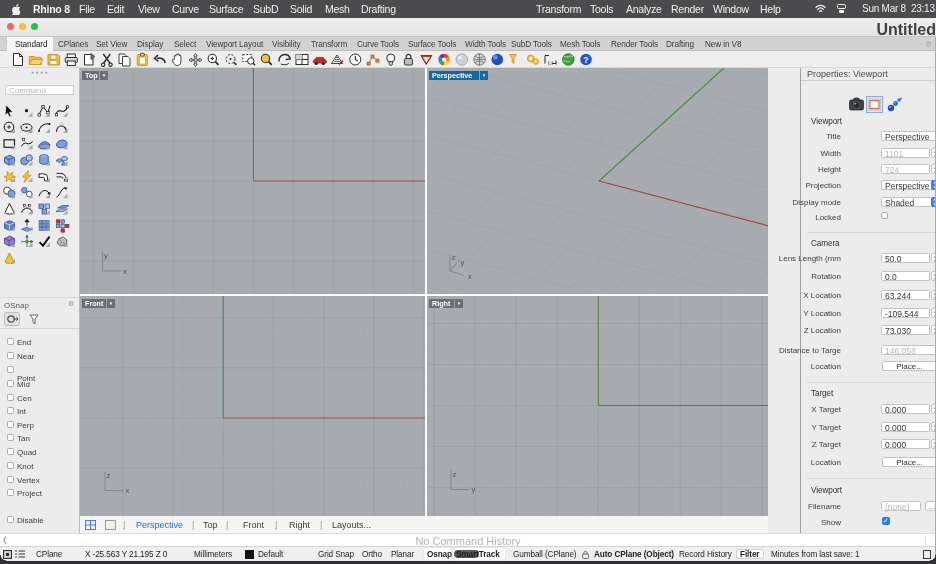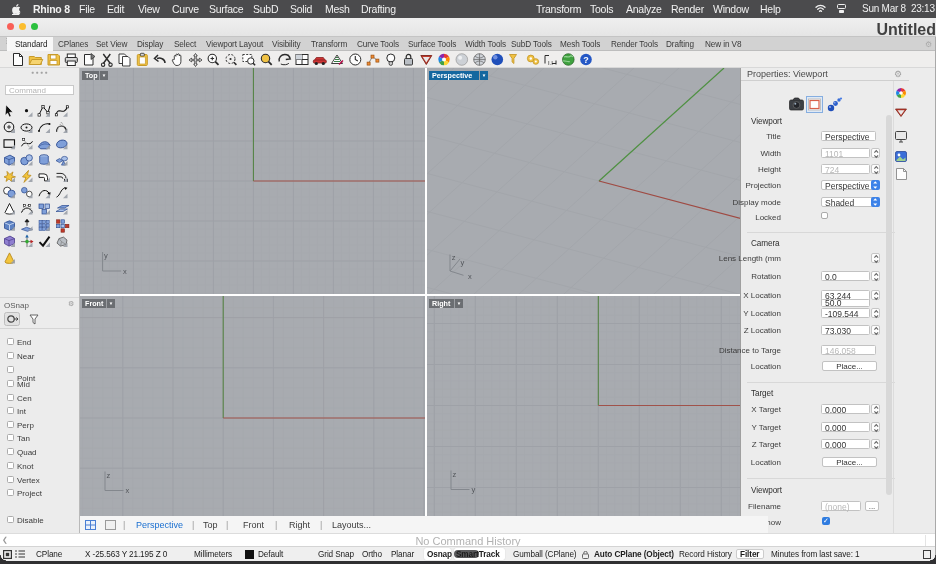--- a/index.html
+++ b/index.html
@@ -20,21 +20,21 @@
 #toolbar { left:0; top:51px; width:936px; height:17px; background:#efeeed; border-bottom:1px solid #d8d8d8; }
 
 #sidebar { left:0; top:68px; width:80px; height:465px; background:#ececec; border-right:1px solid #b9b9b9; }
 #cmdbox { position:absolute; left:5px; top:17px; width:69px; height:10px; background:#fff; border:1px solid #c9c9c9; font-size:8px; color:#b5b5b5; padding-left:3px; line-height:9px; }
 
 #vps { left:80px; top:68px; width:688px; height:447.5px; background:#fff; }
 .vp { position:absolute; background:#a8abb0; overflow:hidden; }
 .vplabel { position:absolute; left:2px; top:3px; height:9px; background:#6b6e72; color:#fff; font-size:7.2px; font-weight:bold; line-height:9.5px; padding:0 3px; }
 .vpdrop { position:absolute; top:3px; height:9px; width:9px; background:#6b6e72; color:#fff; font-size:4.5px; text-align:center; line-height:9px; border-left:1px solid #9b9ea2; }
 
-#rpanel { left:740px; top:68px; width:134px; height:465px; background:#ececec; font-size:8.5px; color:#333; border-left:1px solid #9f9f9f; }
+#rpanel { left:800px; top:68px; width:134px; height:465px; background:#ececec; font-size:8.5px; color:#333; border-left:1px solid #9f9f9f; }
 #rphead { position:absolute; left:0; top:0; width:168px; height:13px; border-bottom:1px solid #cfcfcf; color:#4a4a4a; font-size:9px; line-height:13px; padding-left:6px; }
 .lbl { position:absolute; white-space:nowrap; font-size:8px; color:#3c3c3c; }
 .inp { position:absolute; height:10px; background:#fff; border:1px solid #c2c2c2; border-radius:1.5px; font-size:8.5px; line-height:8.5px; padding:0.5px 0 0 3px; white-space:nowrap; }
 .grey { color:#b8b8b8; }
 .spin { position:absolute; left:130px; width:8.5px; height:10px; background:#fdfdfd; border:1px solid #c6c6c6; border-radius:2px; }
 .sect { position:absolute; left:10px; color:#2f2f2f; font-size:8.2px; letter-spacing:-0.1px; }
 .dcap { position:absolute; left:130px; width:8.5px; height:10px; background:#3c82e8; border-radius:2px; }
 .btn { position:absolute; height:10px; background:#fff; border:1px solid #c2c2c2; border-radius:2px; font-size:8px; text-align:center; line-height:9px; }
 .sep { position:absolute; left:6px; width:148px; height:1px; background:#d8d8d8; }
 
@@ -924,21 +924,21 @@
       <svg width="8.5" height="10" viewBox="0 0 8.5 10" style="display:block;">
         <path d="M4.25 1.2 l2 2.2 h-4 z" fill="#fff"></path>
         <path d="M4.25 8.8 l2-2.2 h-4 z" fill="#fff"></path>
       </svg>
     </div>
   <div class="lbl" style="right:93px;top:145px;padding-left:12px;">Locked</div>
   <div class="cb" style="left:80px;top:144px;border-radius:2px;"></div>
   <div class="sep" style="top:164px;"></div>
   <div class="sect" style="top:171px;">Camera</div>
   <div class="lbl" style="right:93px;top:186px;">Lens Length (mm</div>
-  <div class="inp" style="left:80px;top:185px;width:49px;margin-top:44px;">50.0</div>
+  <div class="inp" style="left:80px;top:185px;width:49px;">50.0</div>
   <div class="spin" style="top:185px;">
       <svg width="8.5" height="10" viewBox="0 0 8.5 10" style="display:block;">
         <path d="M2.4 3.6 L4.25 1.6 L6.1 3.6" stroke="#666" stroke-width="1.1" fill="none"></path>
         <path d="M2.4 6.4 L4.25 8.4 L6.1 6.4" stroke="#666" stroke-width="1.1" fill="none"></path>
       </svg>
     </div>
   <div class="lbl" style="right:93px;top:204px;">Rotation</div>
   <div class="inp" style="left:80px;top:203px;width:49px;">0.0</div>
   <div class="spin" style="top:203px;">
       <svg width="8.5" height="10" viewBox="0 0 8.5 10" style="display:block;">

